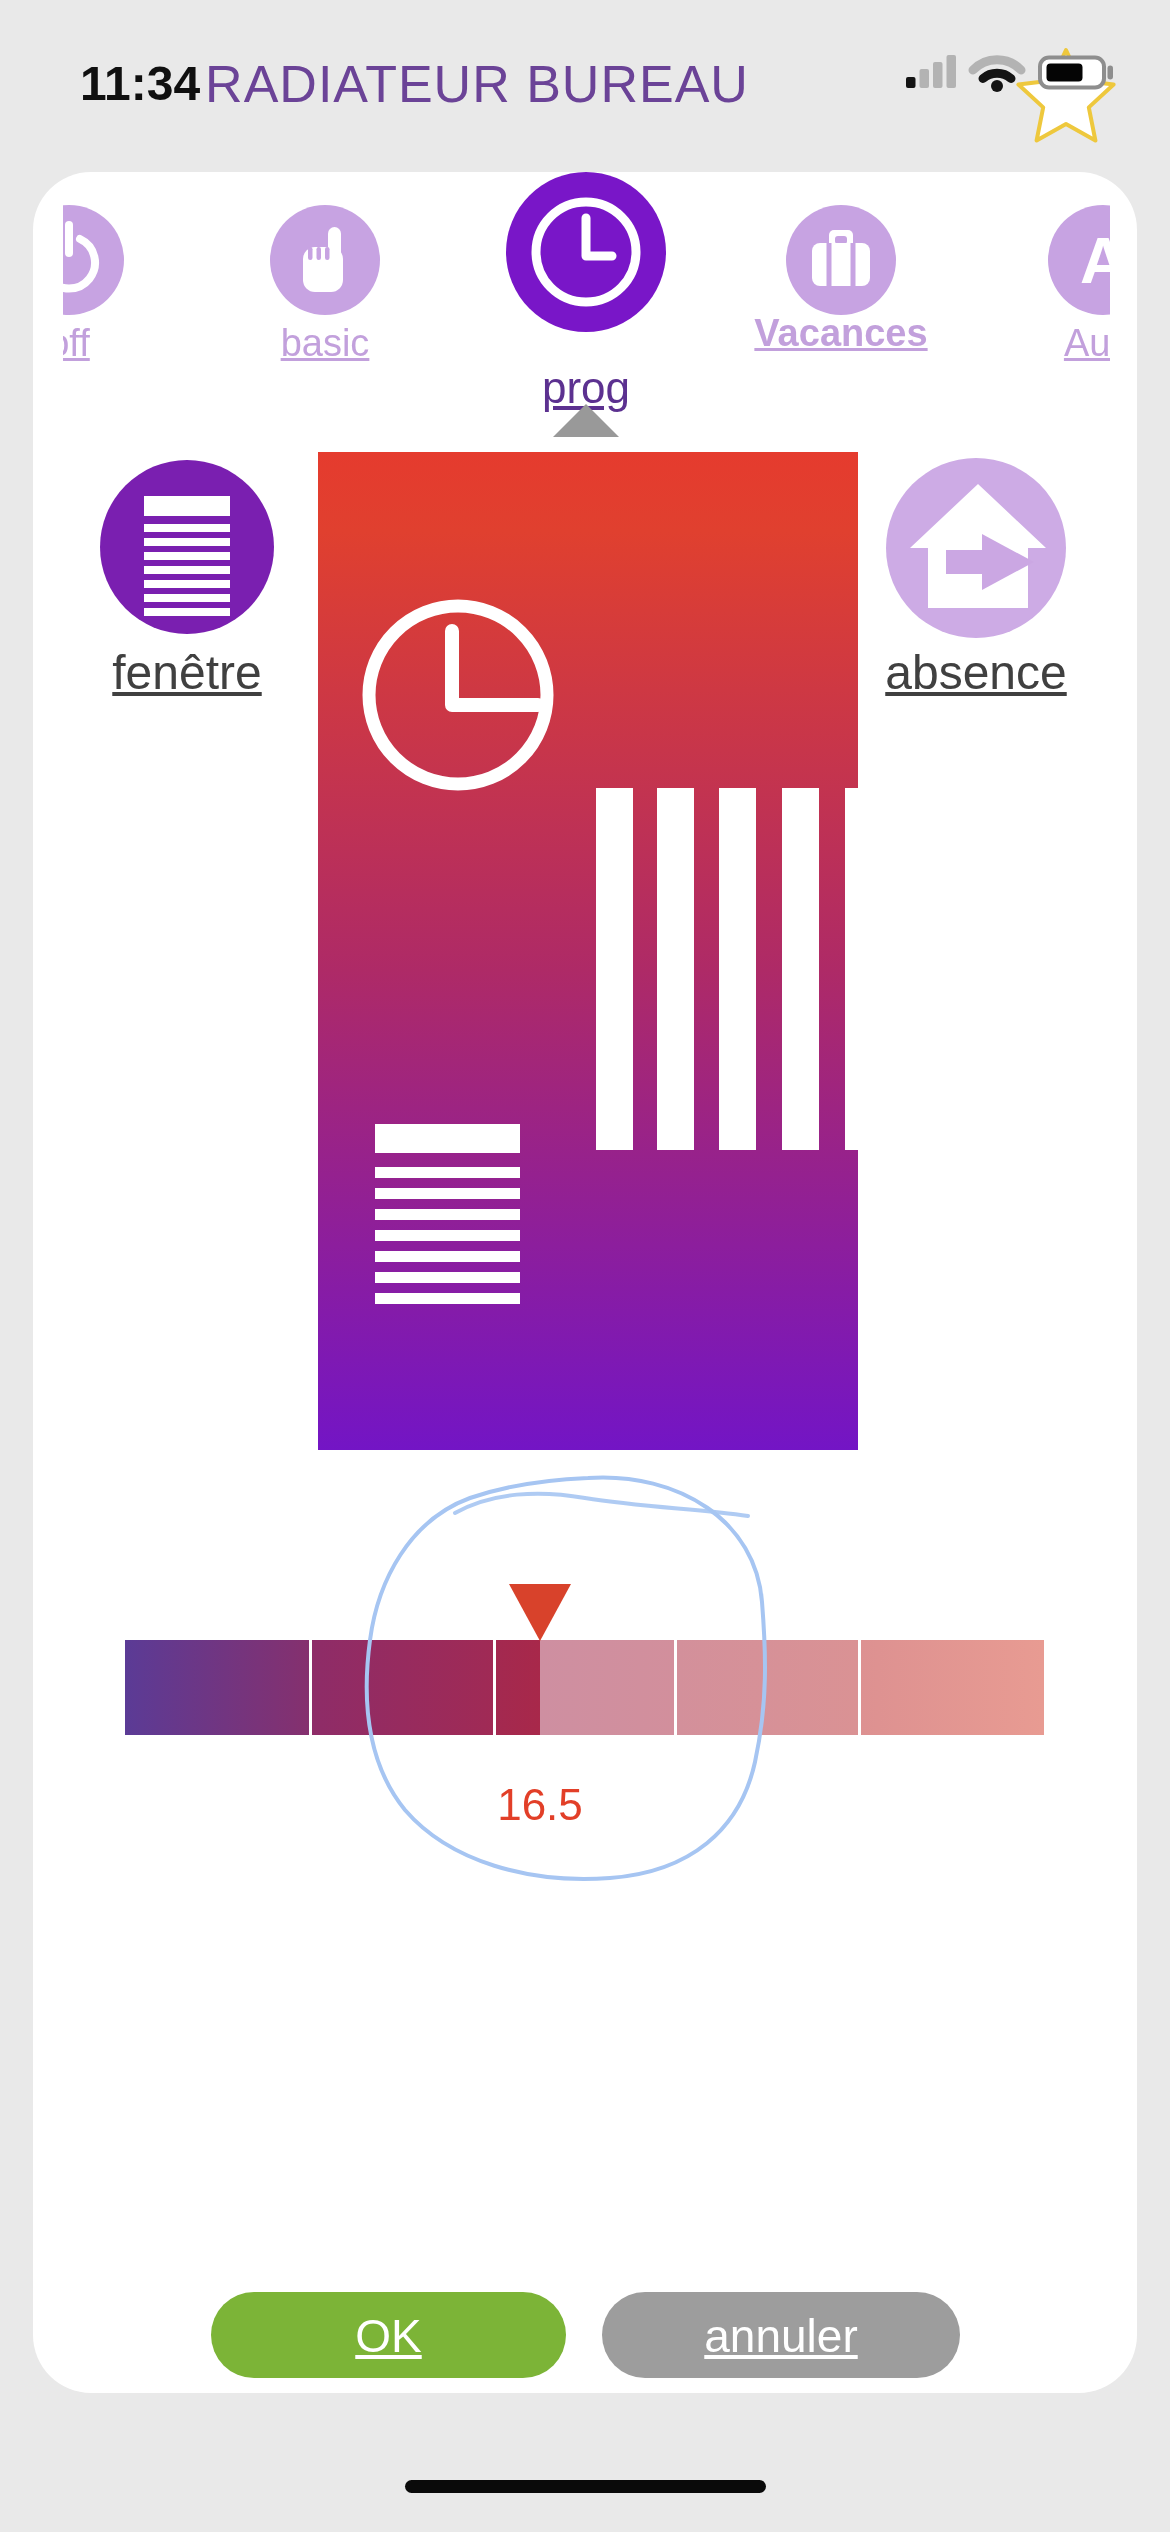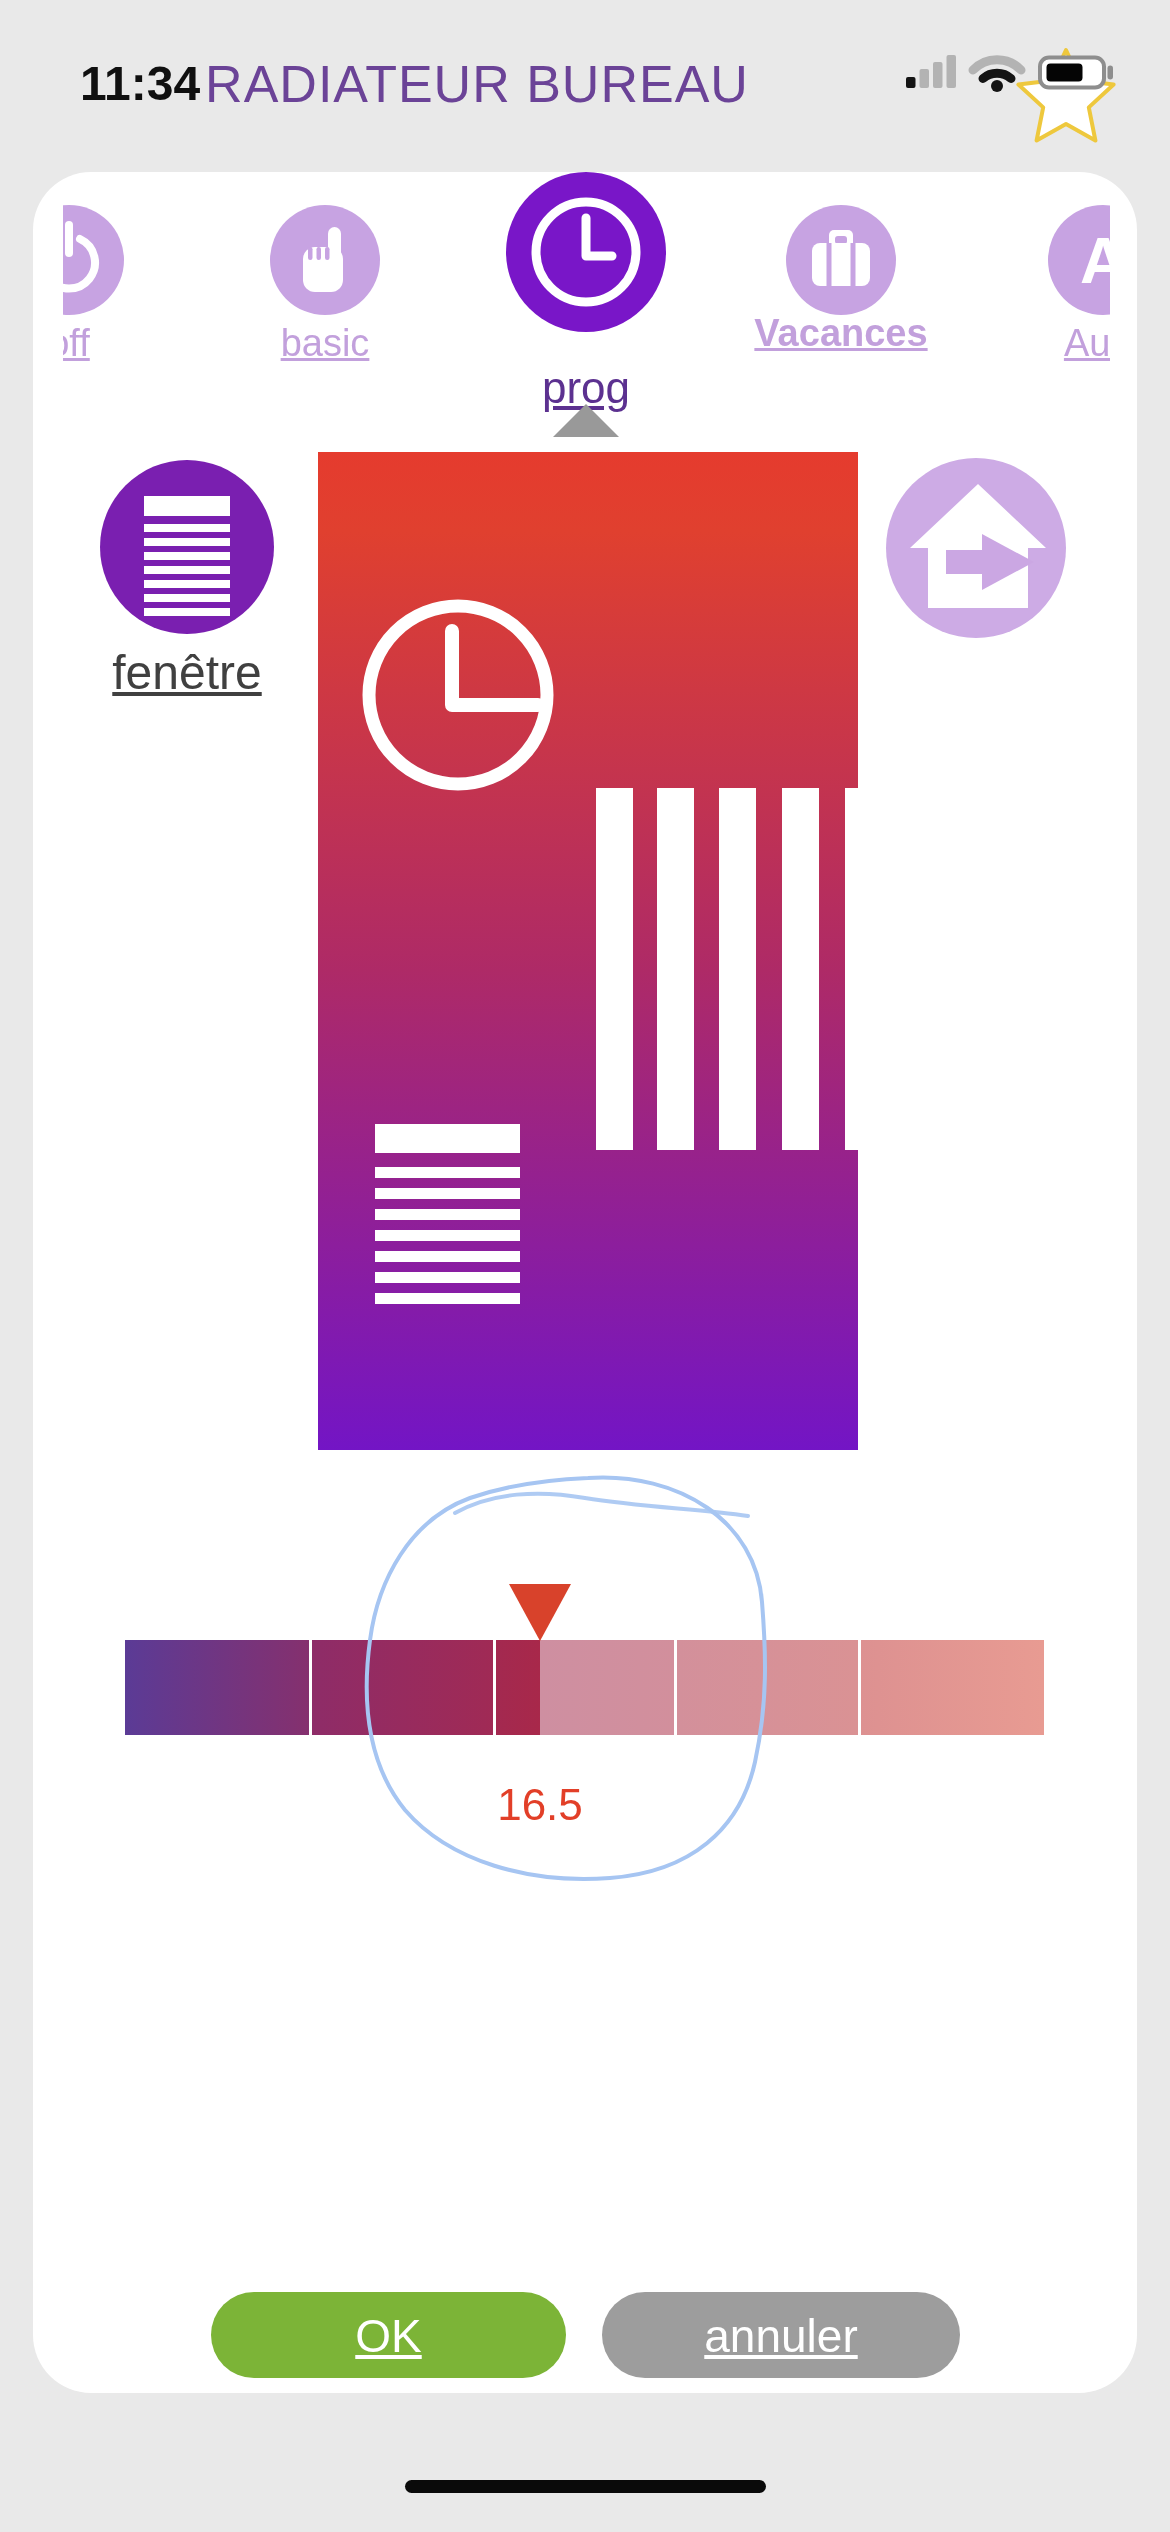--- a/index.html
+++ b/index.html
@@ -161,20 +161,21 @@
   </div>
   <div class="abs side-label" style="left:37px;top:645px;">fenêtre</div>
 
   <div class="side-circle" style="left:886px;top:458px;width:180px;height:180px;background:#CDABE5;">
     <svg width="180" height="180" viewBox="0 0 180 180">
       <path d="M92 26 L24 90 H42 V150 H142 V90 H160 Z" fill="#FFFFFF"></path>
       <rect x="60" y="92" width="36" height="24" fill="#CBA7E3"></rect>
       <polygon points="96,76 96,132 148,104" fill="#CBA7E3"></polygon>
     </svg>
   </div>
+  <div class="abs side-label" style="left:826px;top:645px;">absence</div>
 
   <div class="abs preview">
     <svg class="abs" style="left:30px;top:133px;" width="220" height="220" viewBox="0 0 220 220">
       <circle cx="110" cy="110" r="89" fill="none" stroke="#FFFFFF" stroke-width="13"></circle>
       <path d="M104 46 V120 H190" fill="none" stroke="#FFFFFF" stroke-width="14" stroke-linecap="round" stroke-linejoin="round"></path>
     </svg>
 
     <div>
       <div class="pbar" style="left:278px;top:336px;width:37px;height:362px;"></div>
       <div class="pbar" style="left:339px;top:336px;width:37px;height:362px;"></div>

